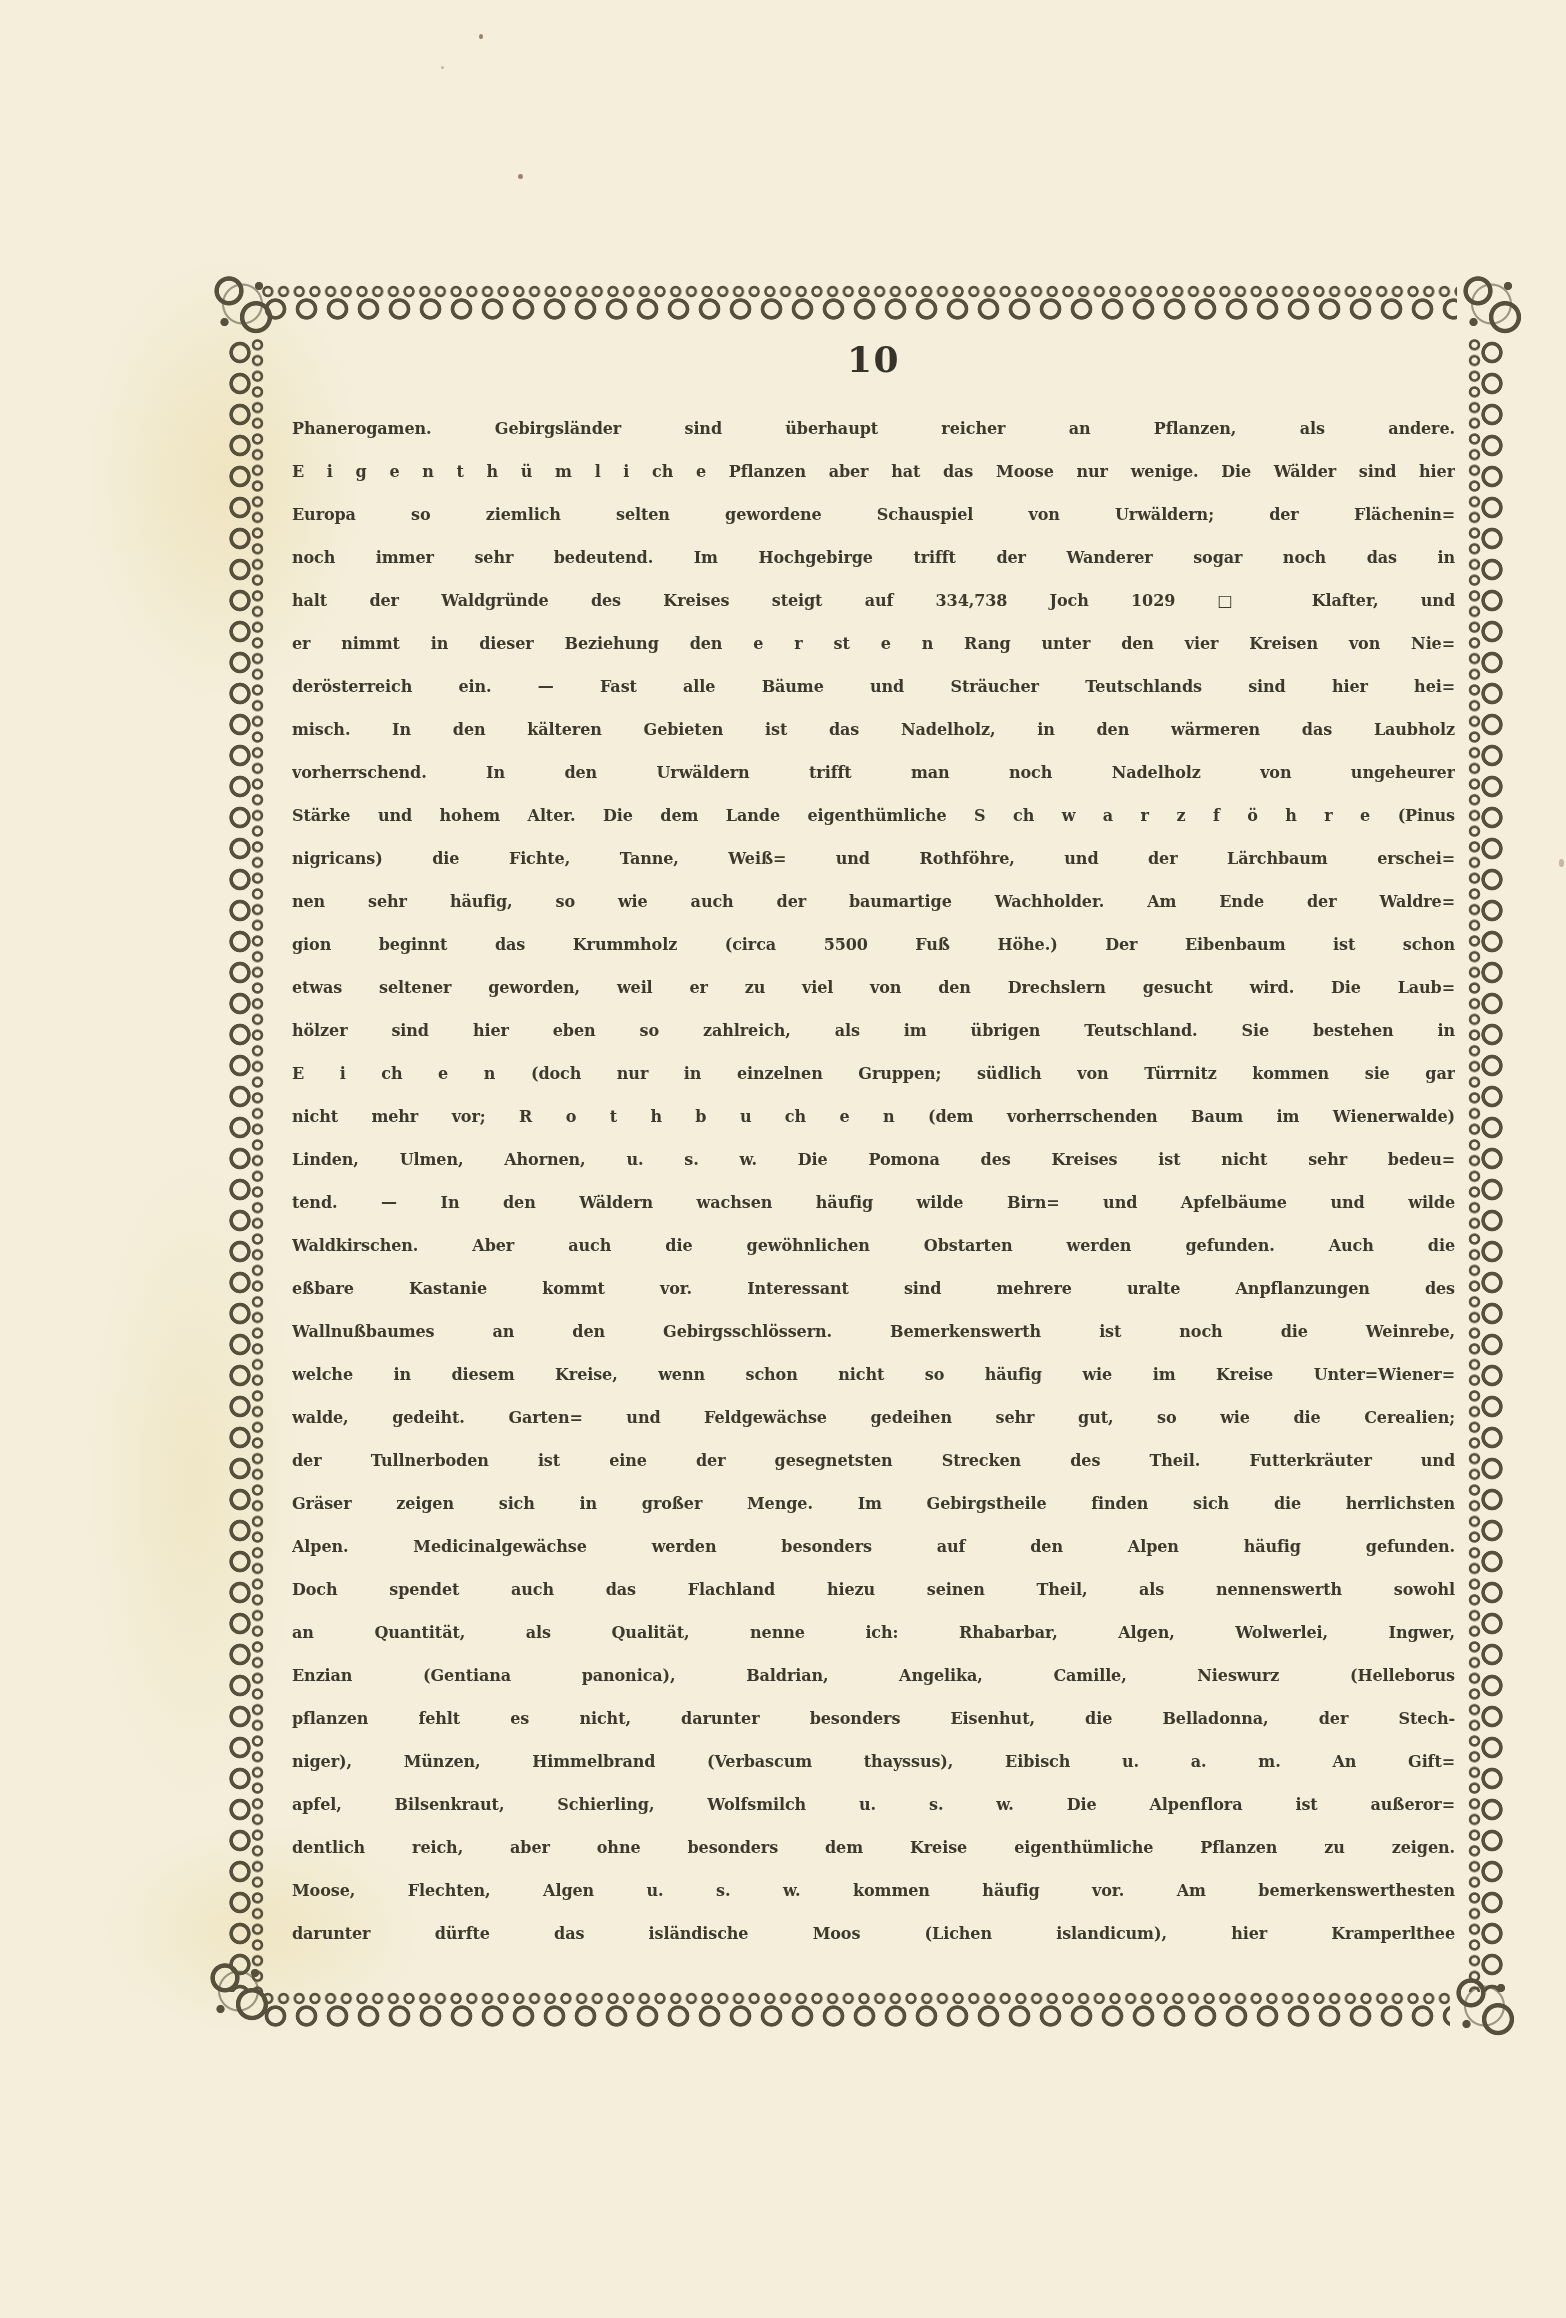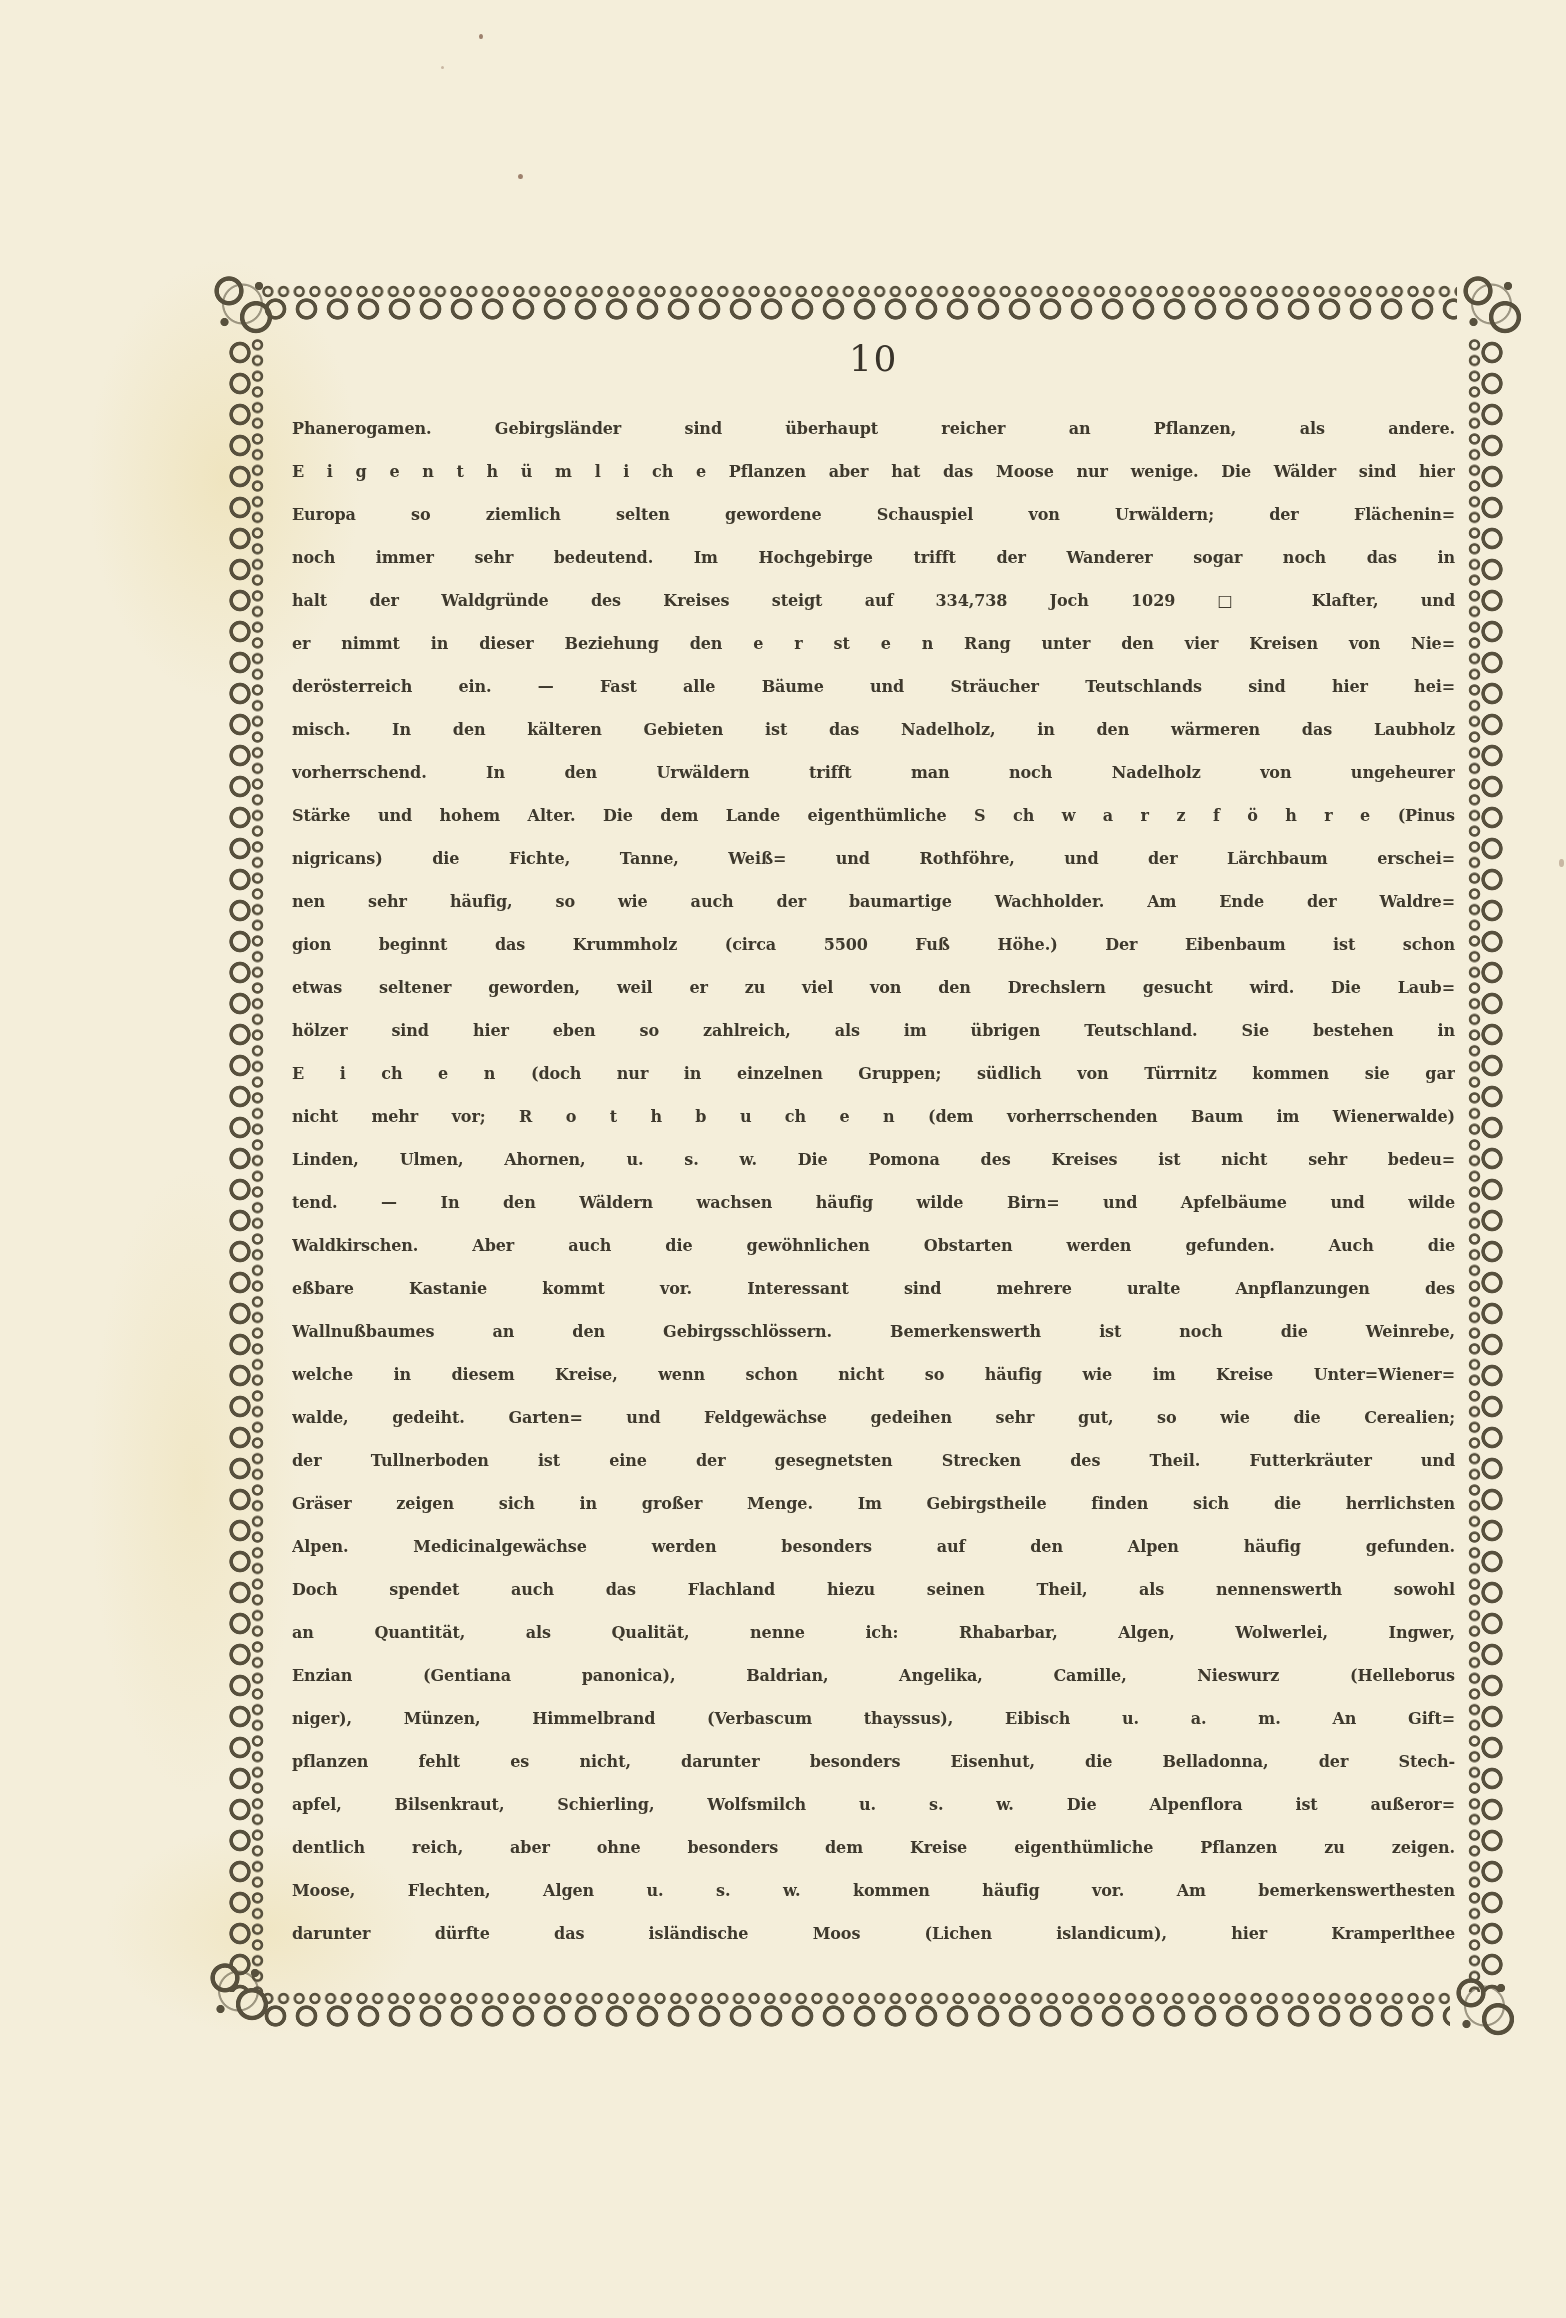--- a/index.html
+++ b/index.html
@@ -55,21 +55,21 @@
   }
   .corner-tl { left: 205px;  top: 263px; }
   .corner-tr { left: 1454px; top: 263px; }
   .corner-bl { left: 201px;  top: 1950px; }
   .corner-br { left: 1447px; top: 1965px; }
 
   
   .page-number {
     position: absolute; left: 292px; top: 338px; width: 1163px;
     text-align: center;
-    font-size: 36px; font-weight: normal; letter-spacing: 1.5px;
+    font-size: 36px; font-weight: bold; letter-spacing: 1.5px;
     color: #38332a;
   }
   .page-text {
     position: absolute; left: 292px; top: 407px; width: 1163px;
   }
   .text-line {
     height: 43px; line-height: 43px;
     font-size: 16px; font-weight: bold; letter-spacing: -0.1px;
     text-align: justify; text-align-last: justify;
     overflow: hidden;
@@ -130,22 +130,22 @@
       <div class="text-line">eßbare Kastanie kommt vor. Interessant sind mehrere uralte Anpflanzungen des</div>
       <div class="text-line">Wallnußbaumes an den Gebirgsschlössern. Bemerkenswerth ist noch die Weinrebe,</div>
       <div class="text-line">welche in diesem Kreise, wenn schon nicht so häufig wie im Kreise Unter=Wiener=</div>
       <div class="text-line">walde, gedeiht. Garten= und Feldgewächse gedeihen sehr gut, so wie die Cerealien;</div>
       <div class="text-line">der Tullnerboden ist eine der gesegnetsten Strecken des Theil. Futterkräuter und</div>
       <div class="text-line">Gräser zeigen sich in großer Menge. Im Gebirgstheile finden sich die herrlichsten</div>
       <div class="text-line">Alpen. Medicinalgewächse werden besonders auf den Alpen häufig gefunden.</div>
       <div class="text-line">Doch spendet auch das Flachland hiezu seinen Theil, als nennenswerth sowohl</div>
       <div class="text-line">an Quantität, als Qualität, nenne ich: Rhabarbar, Algen, Wolwerlei, Ingwer,</div>
       <div class="text-line">Enzian (Gentiana panonica), Baldrian, Angelika, Camille, Nieswurz (Helleborus</div>
+      <div class="text-line">pflanzen fehlt es nicht, darunter besonders Eisenhut, die Belladonna, der Stech-</div>
       <div class="text-line">niger), Münzen, Himmelbrand (Verbascum thayssus), Eibisch u. a. m. An Gift=</div>
-      <div class="text-line">pflanzen fehlt es nicht, darunter besonders Eisenhut, die Belladonna, der Stech-</div>
       <div class="text-line">apfel, Bilsenkraut, Schierling, Wolfsmilch u. s. w. Die Alpenflora ist außeror=</div>
       <div class="text-line">dentlich reich, aber ohne besonders dem Kreise eigenthümliche Pflanzen zu zeigen.</div>
       <div class="text-line">Moose, Flechten, Algen u. s. w. kommen häufig vor. Am bemerkenswerthesten</div>
       <div class="text-line">darunter dürfte das isländische Moos (Lichen islandicum), hier Kramperlthee</div>
     </div>
 
 </div>
 
 
 </body></html>

